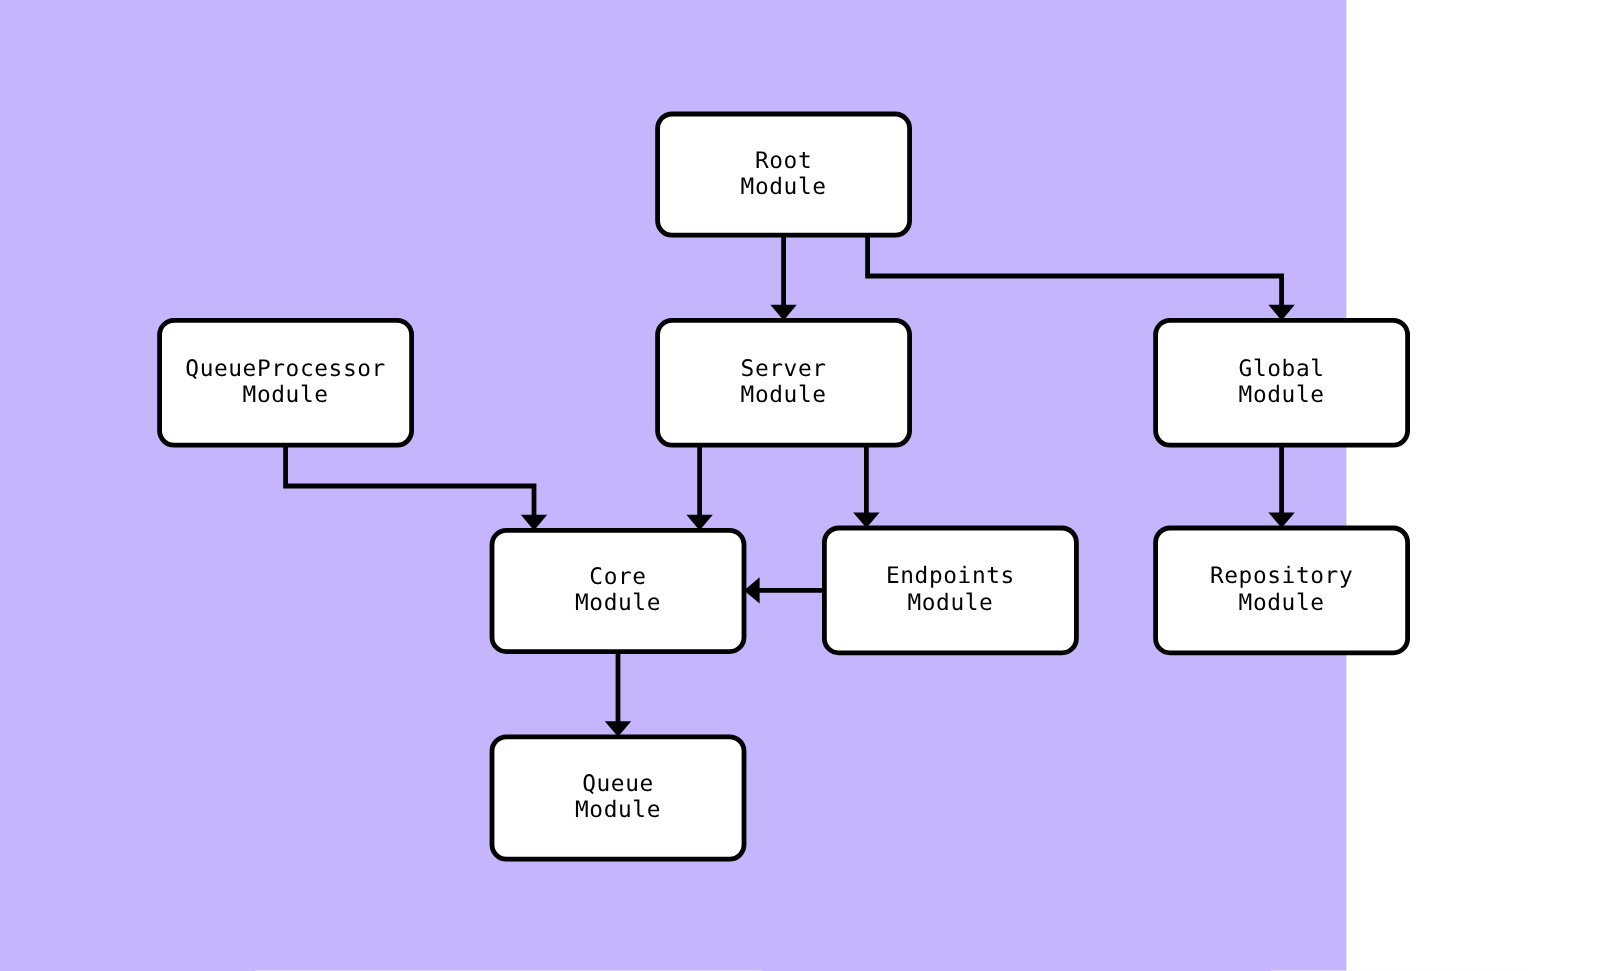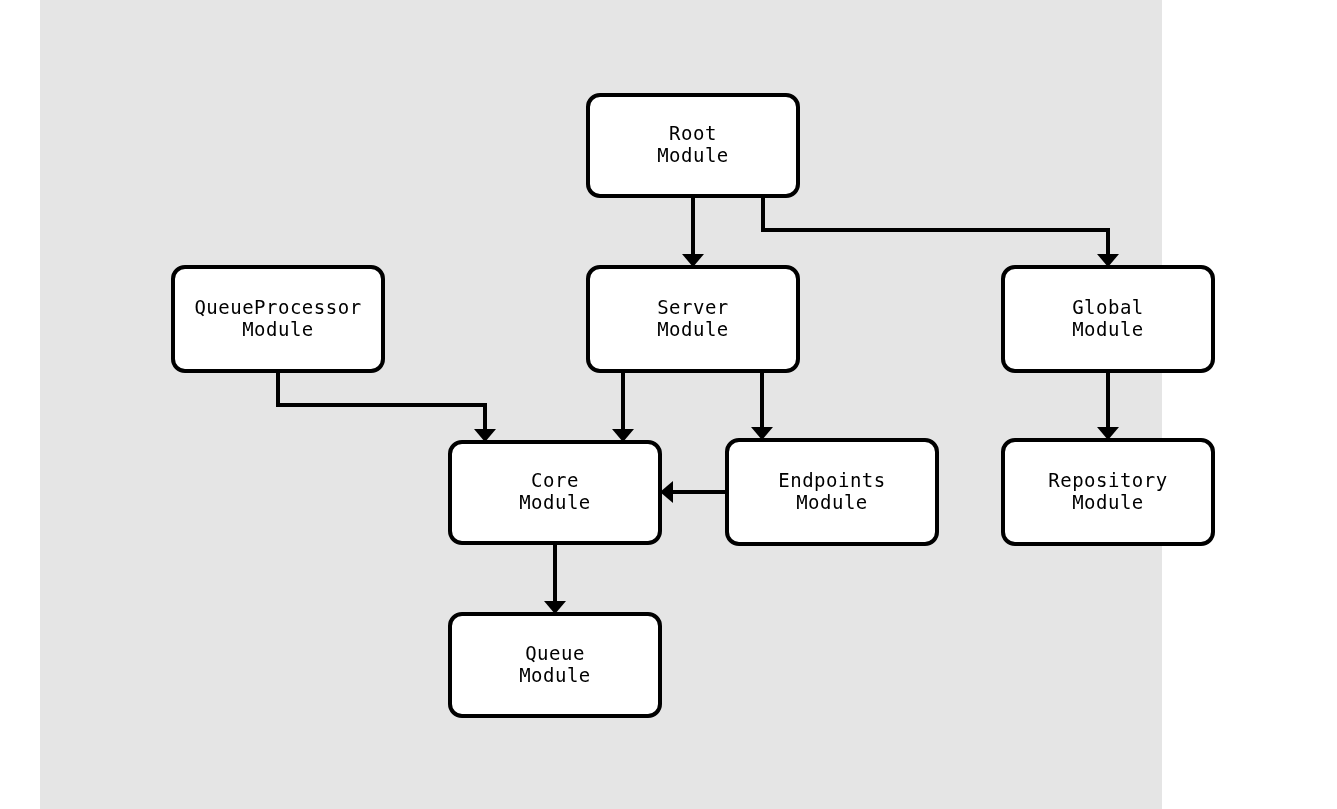--- a/index.html
+++ b/index.html
@@ -11,22 +11,21 @@
   body {
     width: 1337px;
     height: 809px;
     font-family: "DejaVu Sans Mono", "Liberation Mono", monospace;
     overflow: hidden;
   }
   #diagram-canvas {
     position: relative;
     width: 1122px;
     height: 809px;
-    background: #e5e5e5;
-    margin-left: 40px;
+    background: #c4b5fd;
   }
   svg#diagram-svg {
     display: block;
     width: 1337px;
     height: 809px;
   }
   .node-box {
     fill: #ffffff;
     stroke: #000000;
     stroke-width: 4;

